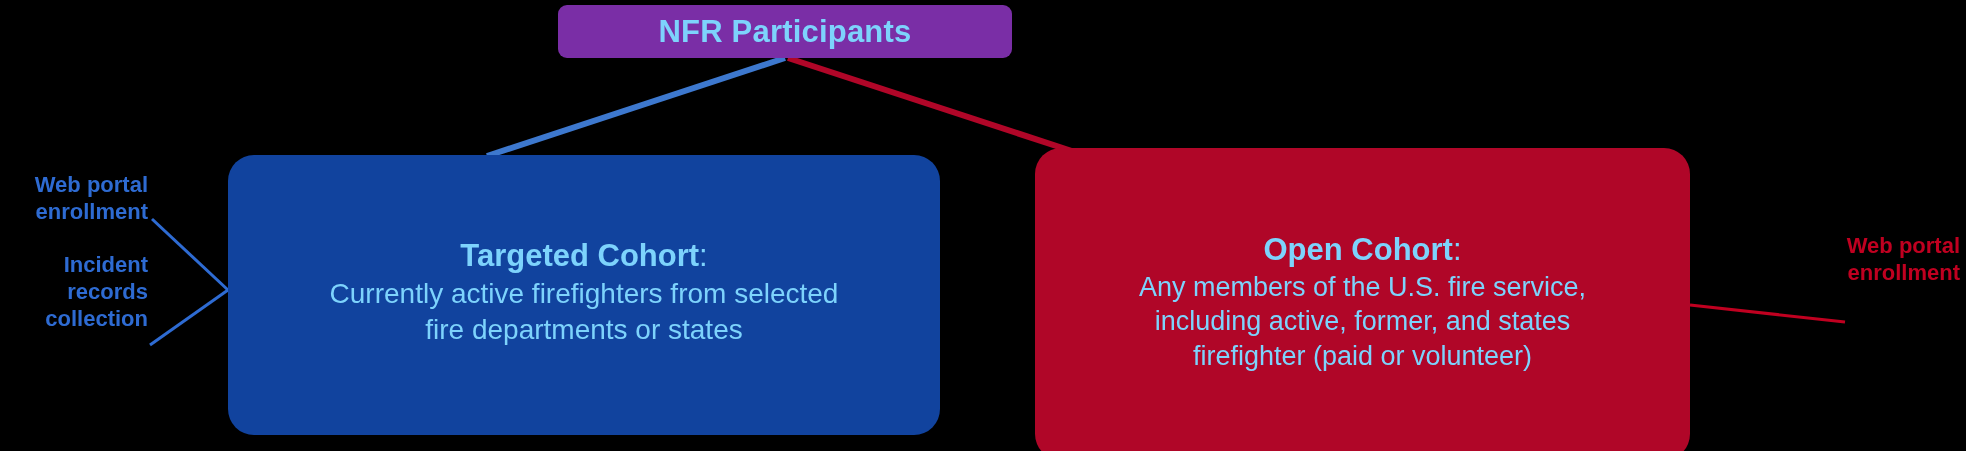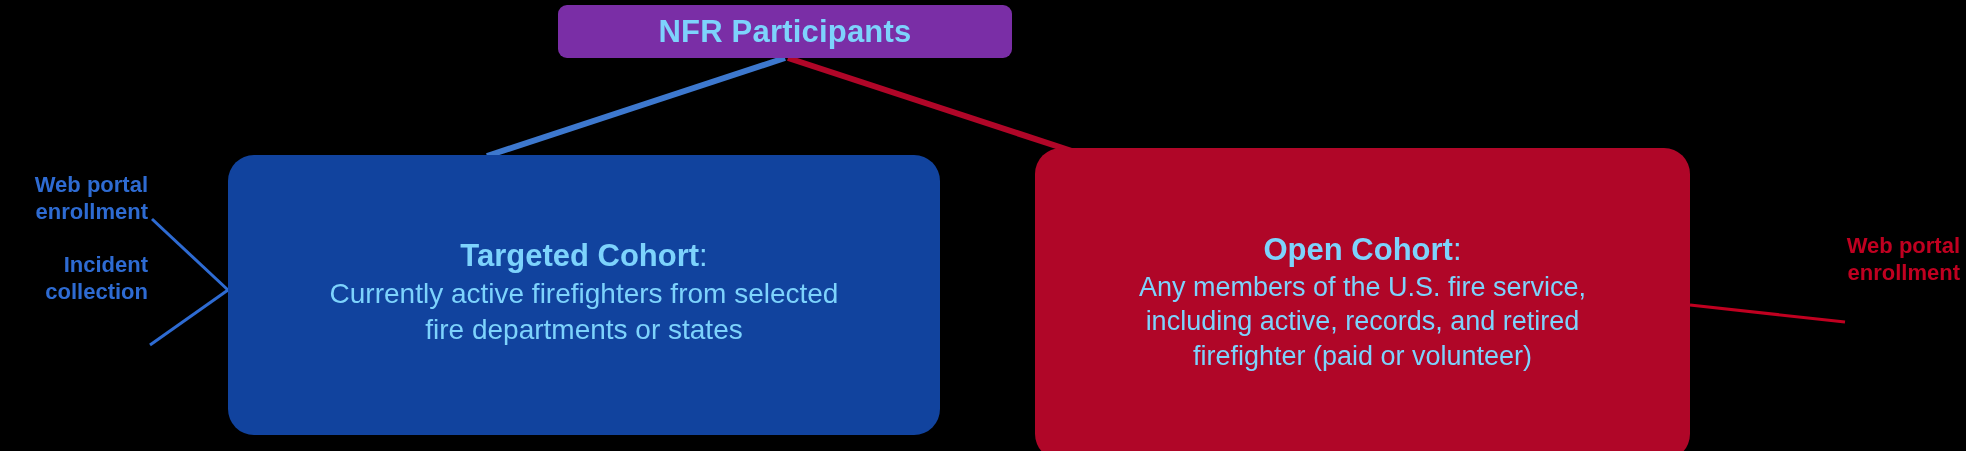--- a/index.html
+++ b/index.html
@@ -140,31 +140,32 @@
 
   <div class="node cohort" id="node-targeted">
     <div class="title"><b>Targeted Cohort</b><span>:</span></div>
     <div class="desc">Currently active firefighters from selected</div>
     <div class="desc">fire departments or states</div>
   </div>
 
   <div class="node cohort" id="node-open">
     <div class="title"><b>Open Cohort</b><span>:</span></div>
     <div class="desc">Any members of the U.S. fire service,</div>
-    <div class="desc">including active, records, and retired</div>
+    <div class="desc">including active, former, and states</div>
     <div class="desc">firefighter (paid or volunteer)</div>
   </div>
 
   <div class="side-label blue" id="label-web-portal-left">
     <div>Web portal</div>
     <div>enrollment</div>
   </div>
 
   <div class="side-label blue" id="label-incident-records-left">
     <div>Incident</div>
+    <div>records</div>
     <div>collection</div>
   </div>
 
   <div class="side-label red" id="label-web-portal-right">
     <div>Web portal</div>
     <div>enrollment</div>
   </div>
 
 </div>
 

